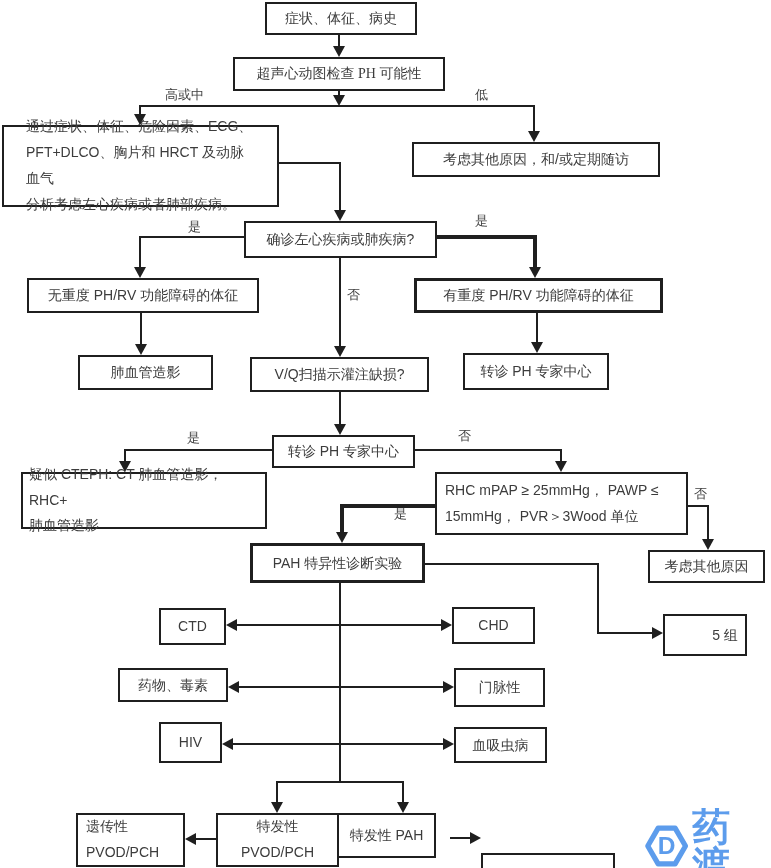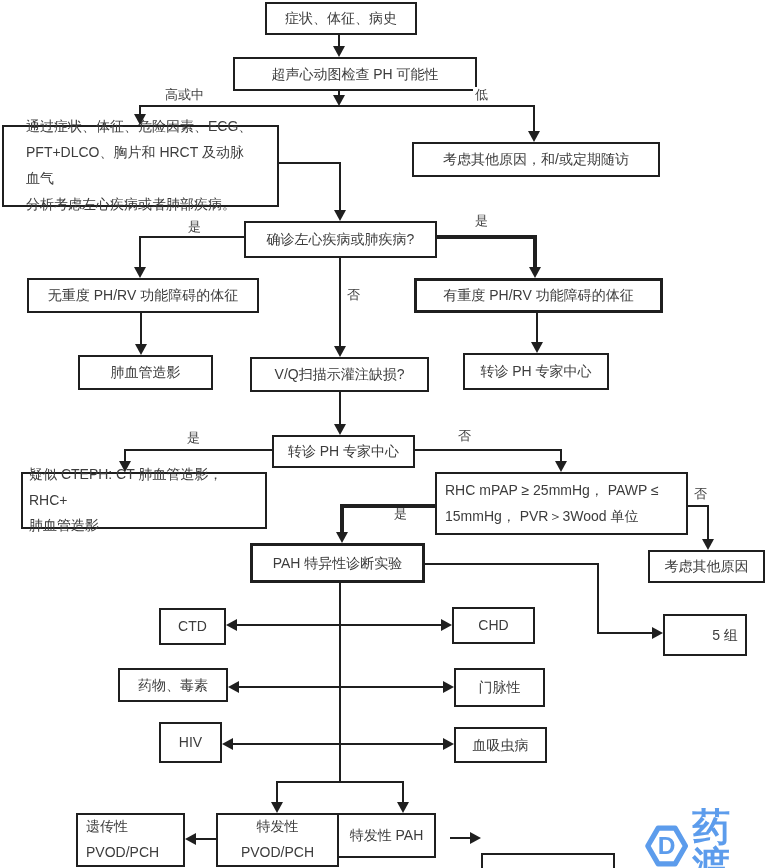--- a/index.html
+++ b/index.html
@@ -32,21 +32,21 @@
   #logo .logo-text{
     font-size:38px;font-weight:bold;letter-spacing:2px;line-height:1;
   }
 </style>
 </head>
 <body>
 
 <div id="canvas">
 
   <div class="node" style="left:265px;top:2px;width:152px;height:33px;">症状、体征、病史</div>
-  <div class="node" style="left:233px;top:57px;width:244px;height:34px;">超声心动图检查 PH 可能性</div>
+  <div class="node" style="left:233px;top:57px;width:212px;height:34px;font-family:Liberation Serif, serif;">超声心动图检查 PH 可能性</div>
   <div class="node align-left lh-lg" style="left:2px;top:125px;width:277px;height:82px;padding:2px 22px;">通过症状、体征、危险因素、ECG、
 PFT+DLCO、胸片和 HRCT 及动脉血气
 分析考虑左心疾病或者肺部疾病。</div>
   <div class="node" style="left:412px;top:142px;width:248px;height:35px;">考虑其他原因，和/或定期随访</div>
   <div class="node" style="left:244px;top:221px;width:193px;height:37px;">确诊左心疾病或肺疾病?</div>
   <div class="node" style="left:27px;top:278px;width:232px;height:35px;">无重度 PH/RV 功能障碍的体征</div>
   <div class="node" style="left:414px;top:278px;width:249px;height:35px;border-width:3px;">有重度 PH/RV 功能障碍的体征</div>
   <div class="node" style="left:78px;top:355px;width:135px;height:35px;">肺血管造影</div>
   <div class="node" style="left:250px;top:357px;width:179px;height:35px;">V/Q扫描示灌注缺损?</div>
   <div class="node" style="left:463px;top:353px;width:146px;height:37px;">转诊 PH 专家中心</div>

